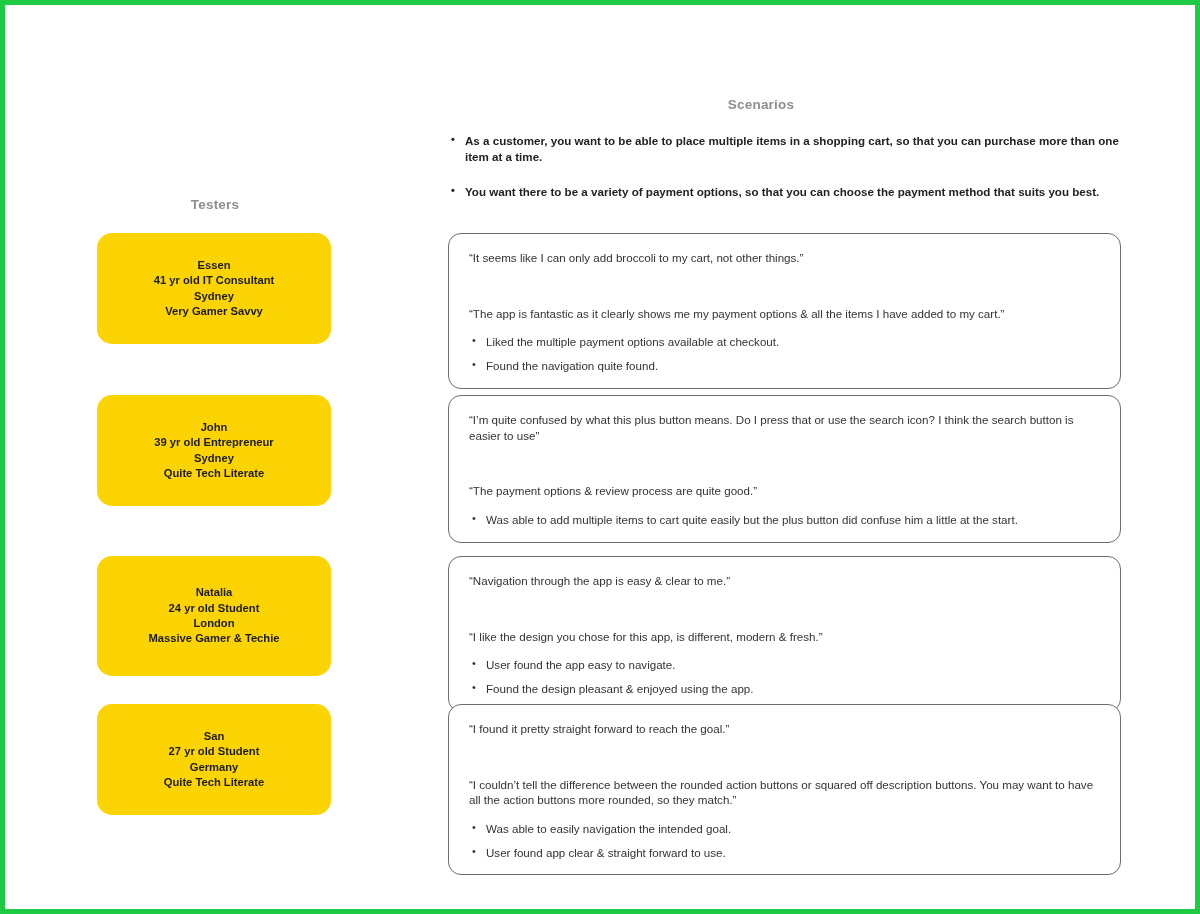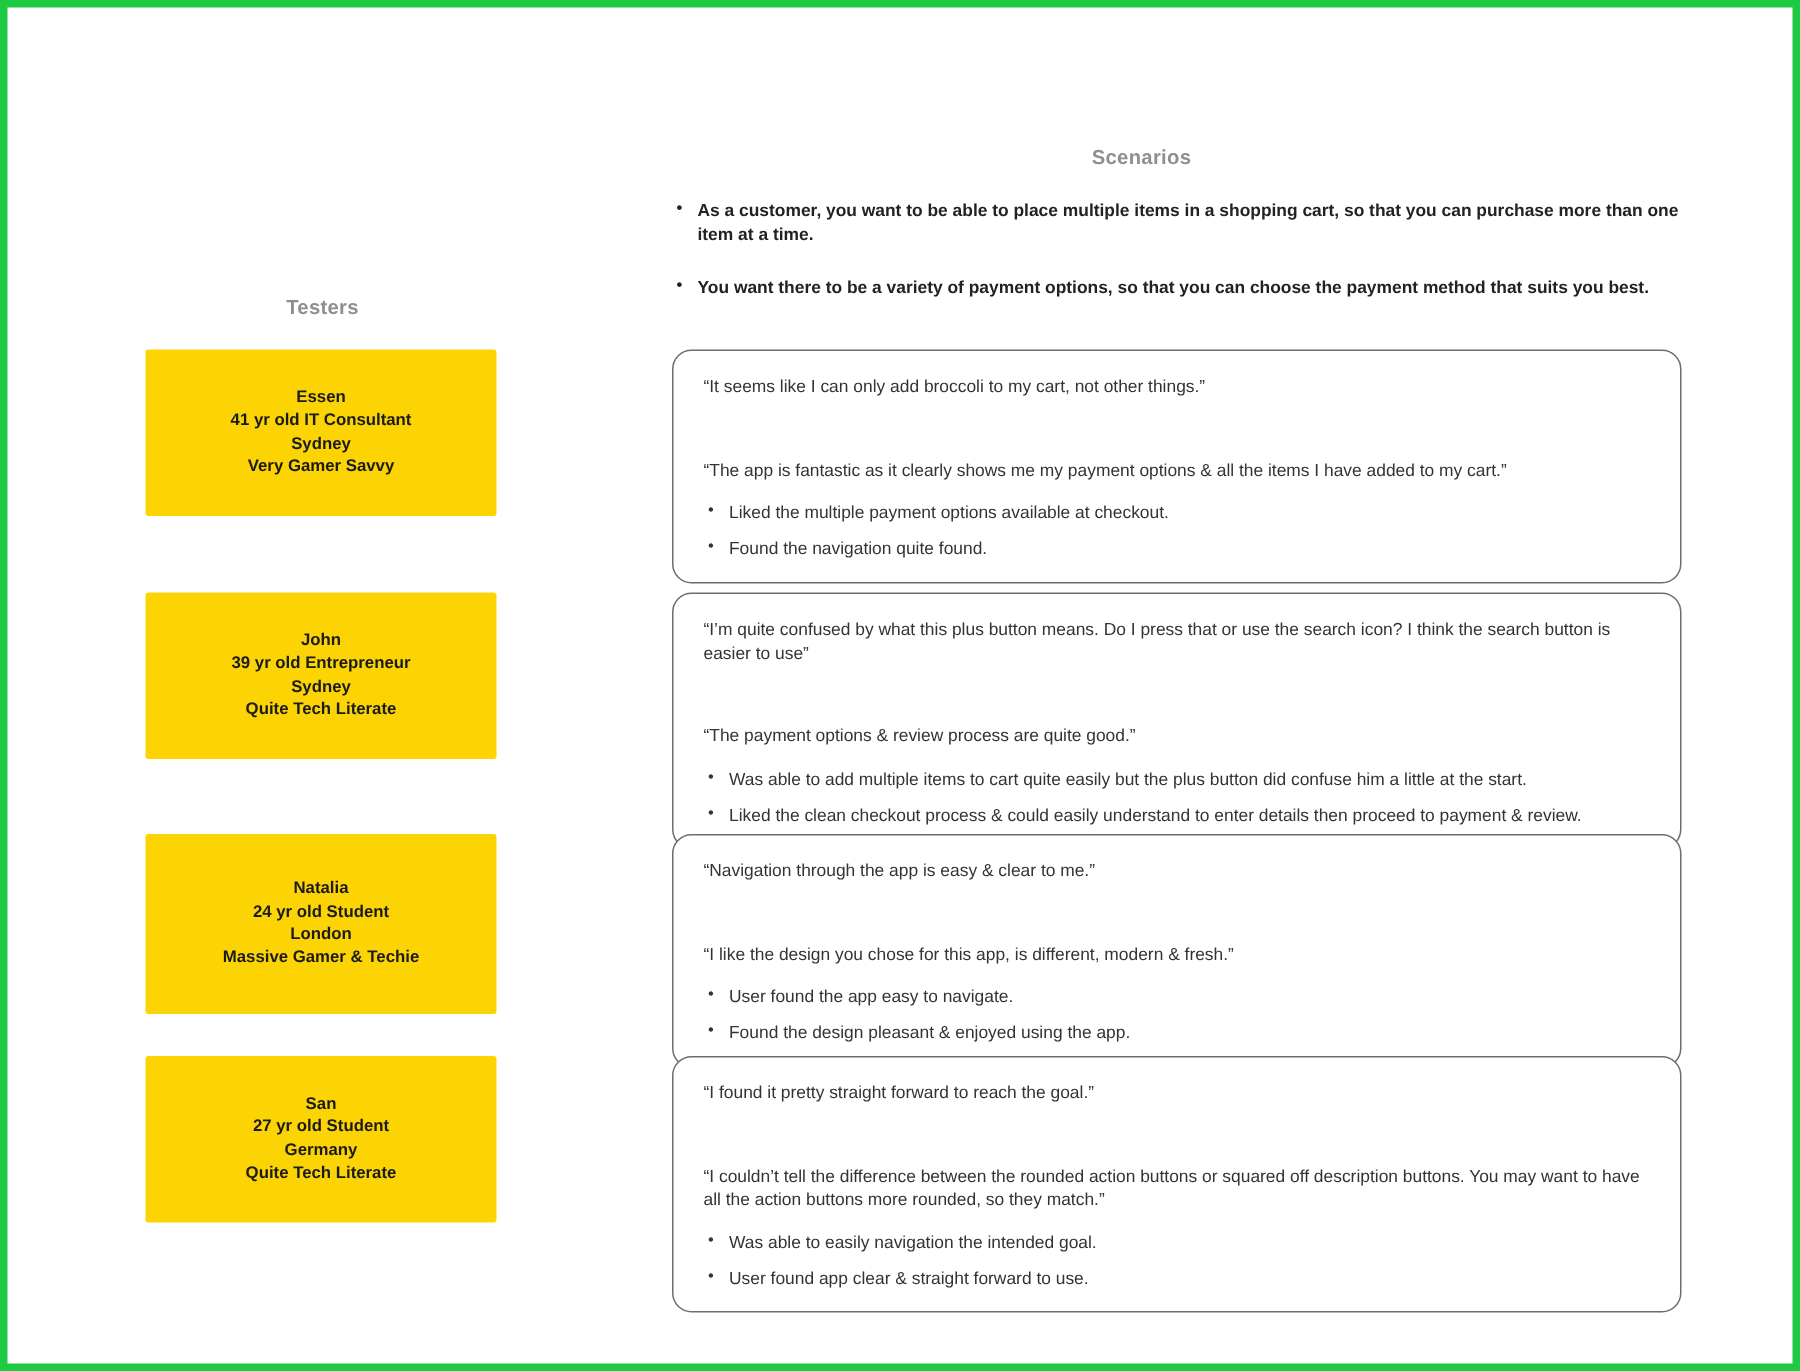--- a/index.html
+++ b/index.html
@@ -82,21 +82,21 @@
   #row-0 { top: 228px; }
   #row-1 { top: 390px; }
   #row-2 { top: 551px; }
   #row-3 { top: 699px; }
 
   .tester-card {
     position: absolute;
     left: 92px;
     width: 234px;
     background: #fcd303;
-    border-radius: 2px;
+    border-radius: 15px;
     display: flex;
     flex-direction: column;
     align-items: center;
     justify-content: center;
     text-align: center;
     box-sizing: border-box;
   }
   #row-0 .tester-card { height: 111px; }
   #row-1 .tester-card { height: 111px; }
   #row-2 .tester-card { height: 120px; }
@@ -188,21 +188,20 @@
       <div class="tester-line">John</div>
       <div class="tester-line">39 yr old Entrepreneur</div>
       <div class="tester-line">Sydney</div>
       <div class="tester-line">Quite Tech Literate</div>
     </div>
     <div class="feedback-card">
       <p class="quote">“I’m quite confused by what this plus button means. Do I press that or use the search icon? I think the search button is easier to use”</p>
       <p class="quote">“The payment options &amp; review process are quite good.”</p>
       <ul class="findings">
         <li>Was able to add multiple items to cart quite easily but the plus button did confuse him a little at the start.</li>
-        <li>Liked the clean checkout process &amp; could easily understand to enter details then proceed to payment &amp; review.</li>
       </ul>
     </div>
   </div>
 
   <div class="row" id="row-2">
     <div class="tester-card">
       <div class="tester-line">Natalia</div>
       <div class="tester-line">24 yr old Student</div>
       <div class="tester-line">London</div>
       <div class="tester-line">Massive Gamer &amp; Techie</div>

